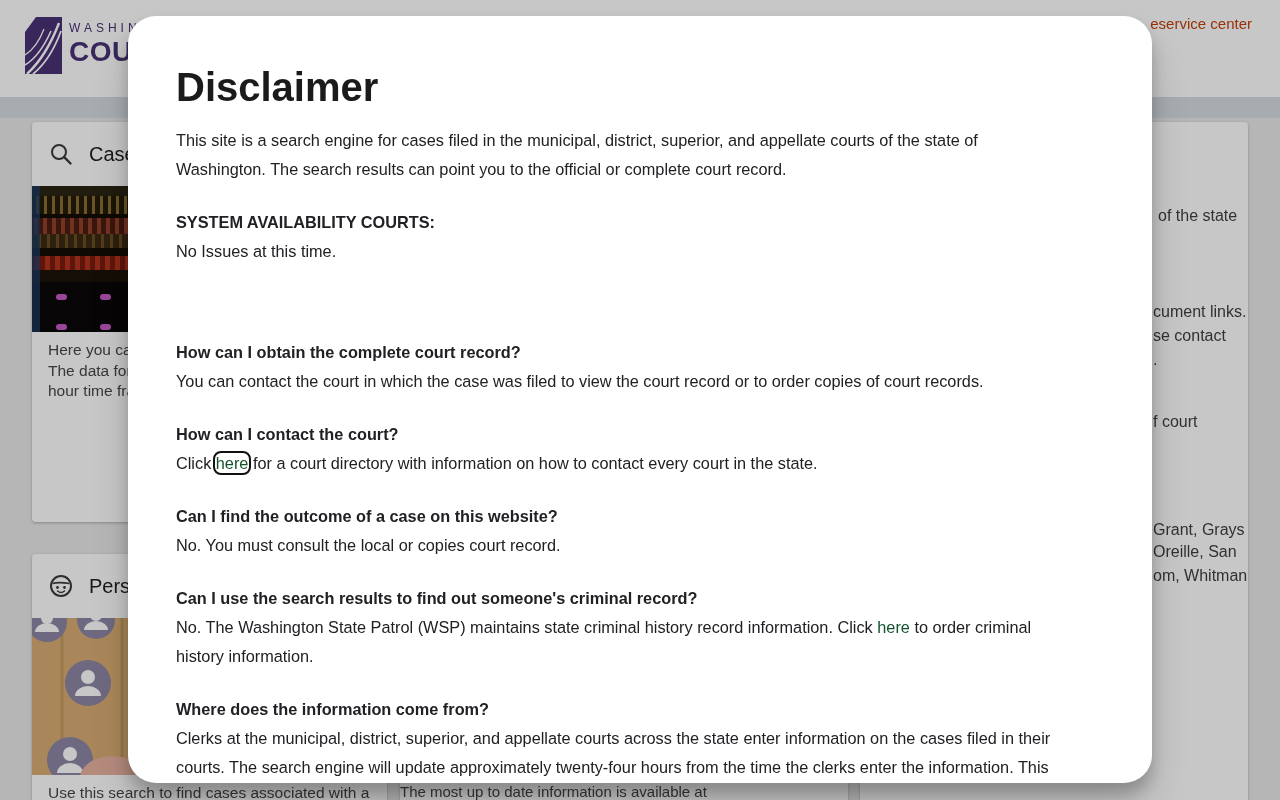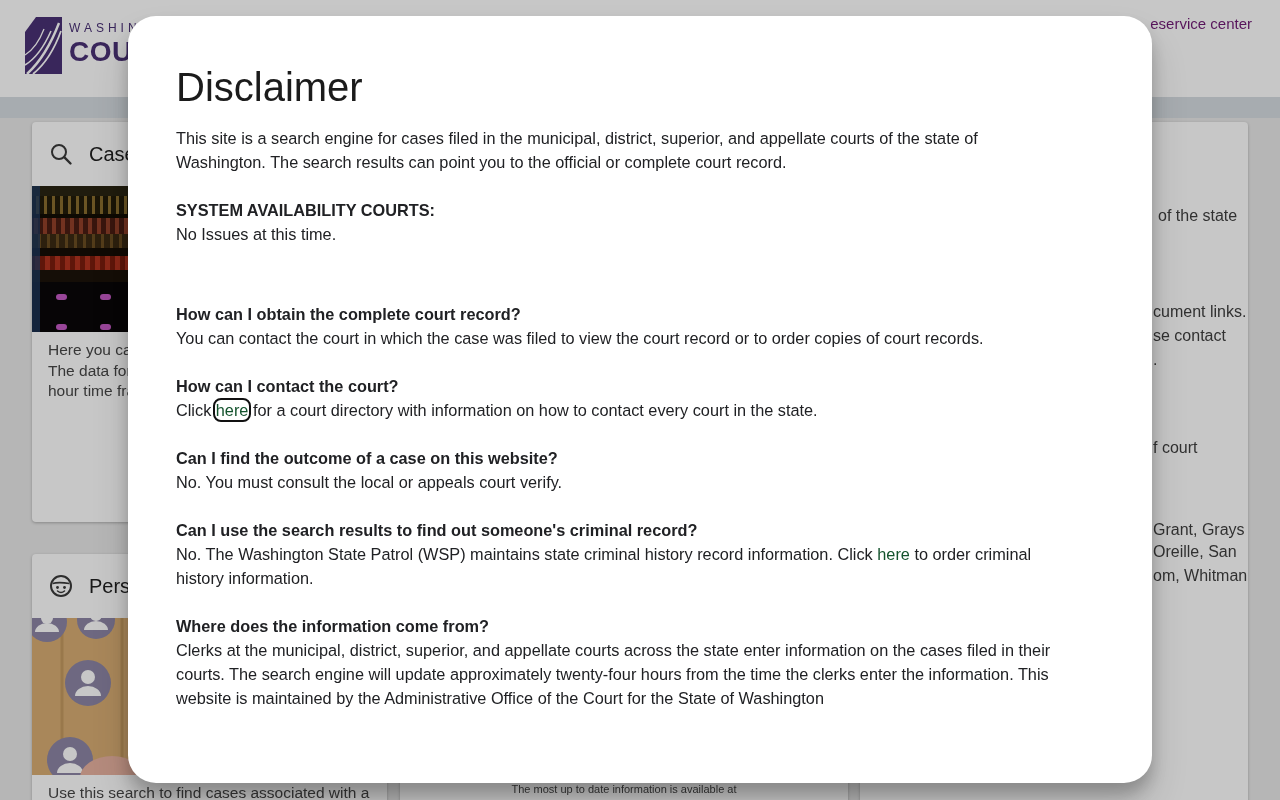--- a/index.html
+++ b/index.html
@@ -16,21 +16,21 @@
     position: absolute; left: 0; top: 0; width: 1280px; height: 97px;
     background: #ffffff; z-index: 1;
   }
   .logo { position: absolute; left: 25px; top: 17px; display: flex; }
   .logo-mark { width: 37px; height: 57px; }
   .logo-text { margin-left: 7px; padding-top: 4px; color: #4a3175; }
   .logo-line1 { font-size: 12px; letter-spacing: 4px; font-weight: 500; }
   .logo-line2 { font-size: 28px; font-weight: 700; letter-spacing: 0.5px; margin-top: 1px; }
   .eservice {
     position: absolute; right: 28px; top: 15px;
-    font-size: 15px; color: #701a75; text-decoration: none; cursor: pointer; text-align: center;
+    font-size: 15px; color: #c2410c; text-decoration: none; cursor: pointer; text-align: center;
   }
   .subband {
     position: absolute; left: 0; top: 97px; width: 1280px; height: 21px;
     background: #d7dde2; z-index: 1;
   }
 
   .card {
     position: absolute; background: #fff; border-radius: 4px;
     box-shadow: 0 1px 3px rgba(0,0,0,0.25); z-index: 1; overflow: hidden;
   }
@@ -42,49 +42,49 @@
   .card-img { display: block; width: 100%; }
   .card-desc { padding: 8px 16px 0 16px; font-size: 15.5px; line-height: 20.7px; color: #474747; }
 
   #case-card   { left: 32px; top: 122px; width: 355px; height: 400px; }
   #person-card { left: 32px; top: 554px; width: 355px; height: 266px; }
   #center-card { left: 400px; top: 122px; width: 448px; height: 690px; }
   #right-card  { left: 860px; top: 122px; width: 388px; height: 690px; }
 
   #center-card .bottom-text {
     position: absolute; left: 0; top: 661px; width: 100%;
-    text-align: center; font-size: 11px; color: #474747;
+    text-align: left; font-size: 15px; color: #474747;
   }
   .frag {
     position: absolute; left: 293px; font-size: 16px; line-height: 24px;
     color: #3f3f3f; white-space: nowrap;
   }
 
   
   .overlay {
     position: absolute; left: 0; top: 0; width: 1280px; height: 800px;
     background: rgba(0,0,0,0.22); z-index: 10;
   }
 
   
   .modal {
     position: absolute; left: 128px; top: 16px; width: 1024px; height: 767px;
     background: #fff; border-radius: 28px; z-index: 20;
     box-shadow: 0 11px 15px rgba(0,0,0,0.2), 0 24px 38px rgba(0,0,0,0.14);
     padding: 48px 46px 0 48px; overflow: hidden;
   }
   .modal h1 {
-    font-size: 40px; font-weight: 400; line-height: 46px; color: #1b1b1b;
+    font-size: 40px; font-weight: 700; line-height: 46px; color: #1b1b1b;
   }
   .modal p {
-    font-size: 16.3px; line-height: 24px; margin: 24px 0; color: #202124;
+    font-size: 16.3px; line-height: 29px; margin: 24px 0; color: #202124;
     white-space: pre-line;
   }
   .modal p.intro { margin-top: 16px; }
-  .modal p.gap-before { margin-top: 56px; }
+  .modal p.gap-before { margin-top: 72px; }
   .modal b { font-weight: 700; }
   .modal a {
     color: #14532d; text-decoration: none; font-weight: 500; cursor: pointer;
     white-space: pre-line;
   }
   .modal a.focused {
     outline: 2px solid #111; outline-offset: 1px; border-radius: 5px;
   }
 </style>
 </head>
@@ -275,41 +275,41 @@
 
 <div class="card" id="center-card">
   <div class="bottom-text">The most up to date information is available at</div>
 </div>
 
 <div class="card" id="right-card">
   <div class="frag" style="top:82px;  left:298px">of the state</div>
   <div class="frag" style="top:178px">cument links.</div>
   <div class="frag" style="top:202px">se contact</div>
   <div class="frag" style="top:226px">.</div>
-  <div class="frag" style="top:314px">f court</div>
+  <div class="frag" style="top:288px">f court</div>
   <div class="frag" style="top:396px">Grant, Grays</div>
   <div class="frag" style="top:418px">Oreille, San</div>
   <div class="frag" style="top:442px">om, Whitman</div>
 </div>
 
 <div class="overlay"></div>
 
 <div class="modal" role="dialog">
   <h1>Disclaimer</h1>
 
   <p class="intro">This site is a search engine for cases filed in the municipal, district, superior, and appellate courts of the state of
 Washington. The search results can point you to the official or complete court record.</p>
 
   <p><b>SYSTEM AVAILABILITY COURTS:</b><br><span>No Issues at this time.</span></p>
 
   <p class="gap-before"><b>How can I obtain the complete court record?</b><br><span>You can contact the court in which the case was filed to view the court record or to order copies of court records.</span></p>
 
   <p><b>How can I contact the court?</b><br><span>Click </span><a class="focused">here</a><span> for a court directory with information on how to contact every court in the state.</span></p>
 
-  <p><b>Can I find the outcome of a case on this website?</b><br><span>No. You must consult the local or appeals court verify.</span></p>
+  <p><b>Can I find the outcome of a case on this website?</b><br><span>No. You must consult the local or copies court record.</span></p>
 
 
   <p><b>Can I use the search results to find out someone's criminal record?</b><br><span>No. The Washington State Patrol (WSP) maintains state criminal history record information. Click </span><a>here</a><span> to order criminal
 history information.</span></p>
 
   <p><b>Where does the information come from?</b><br><span>Clerks at the municipal, district, superior, and appellate courts across the state enter information on the cases filed in their
 courts. The search engine will update approximately twenty-four hours from the time the clerks enter the information. This
 website is maintained by the Administrative Office of the Court for the State of Washington</span></p>
 </div>
 

